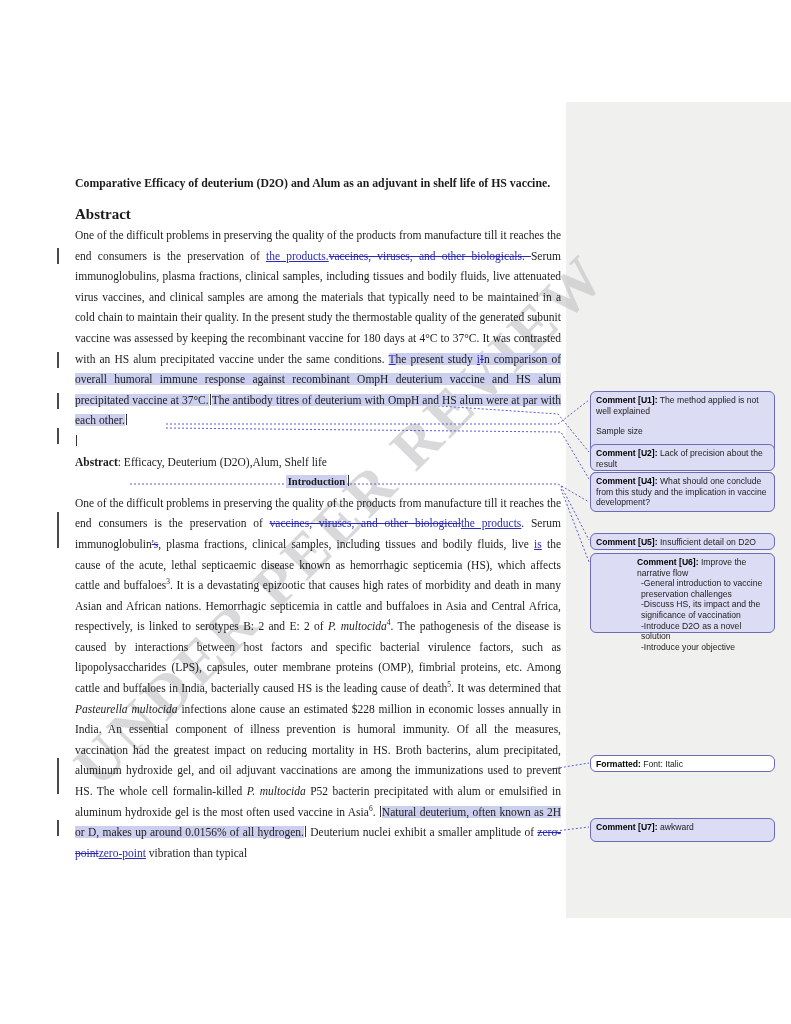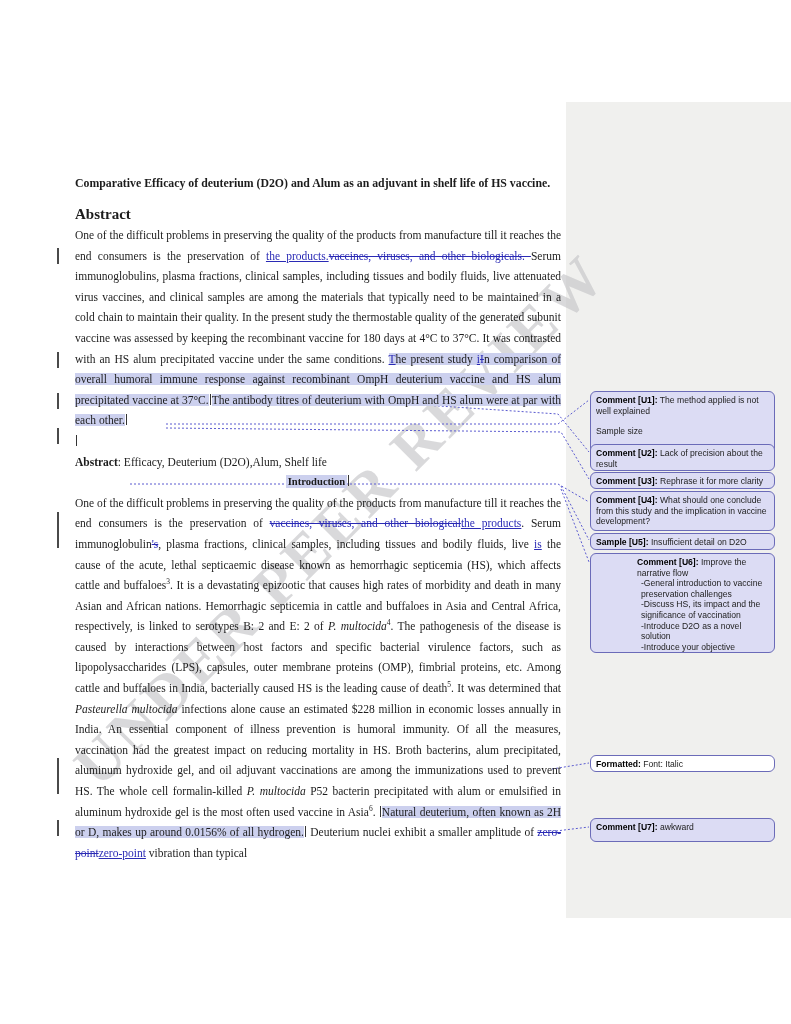--- a/index.html
+++ b/index.html
@@ -93,31 +93,31 @@
   <div class="comment-box" style="top:444px;height:27px;">
     <span class="c-label">Comment [U2]:</span>
     <span>Lack of precision about the result</span>
   </div>
 
   <div class="comment-box" style="top:472px;height:17px;">
     <span class="c-label">Comment [U3]:</span>
     <span>Rephrase it for more clarity</span>
   </div>
 
-  <div class="comment-box" style="top:491px;height:40px;">
+  <div class="comment-box" style="top:472px;height:40px;">
     <span class="c-label">Comment [U4]:</span>
     <span>What should one conclude from this study and the implication in vaccine development?</span>
   </div>
 
   <div class="comment-box" style="top:533px;height:17px;">
-    <span class="c-label">Sample [U5]:</span>
+    <span class="c-label">Comment [U5]:</span>
     <span>Insufficient detail on D2O</span>
   </div>
 
-  <div class="comment-box" style="top:553px;height:100px;padding-left:46px;">
+  <div class="comment-box" style="top:553px;height:80px;padding-left:46px;">
     <span class="c-label">Comment [U6]:</span>
     <span>Improve the narrative flow</span>
     <div class="c-lines">
         <div>-General introduction to vaccine preservation challenges</div>
         <div>-Discuss HS, its impact and the significance of vaccination</div>
         <div>-Introduce D2O as a novel solution</div>
         <div>-Introduce your objective</div>
       </div>
   </div>
 

